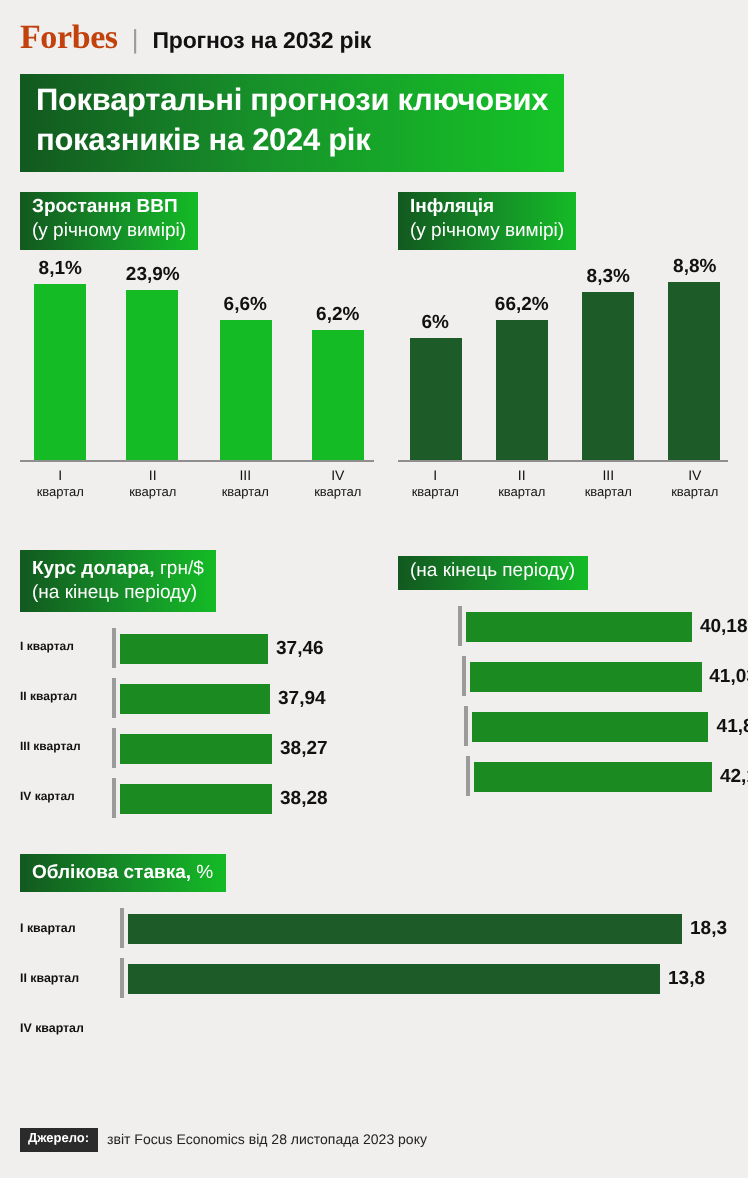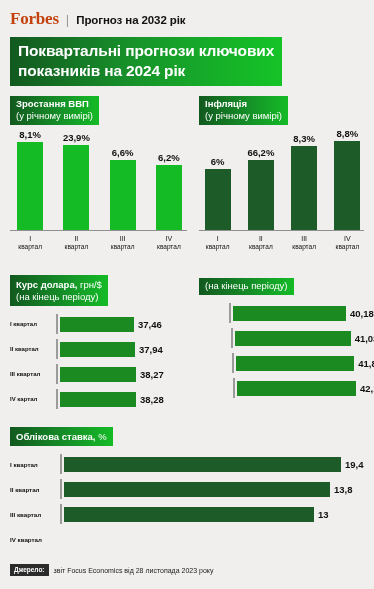--- a/index.html
+++ b/index.html
@@ -392,38 +392,31 @@
 
 <div class="wide-section">
   <div class="badge">
     <span class="b-line"><span class="b-strong">Облікова ставка,</span><span class="b-light"> %</span></span>
   </div>
   <div class="hrows">
     <div class="hrow">
       <span class="hlabel">I квартал</span>
       <span class="htrack">
         <span class="hbar dark" style="width:277px"></span>
-        <span class="hvalue">19,4</span>
+        <span class="hvalue">18,3</span>
       </span>
     </div>
     <div class="hrow">
       <span class="hlabel">II квартал</span>
       <span class="htrack">
         <span class="hbar dark" style="width:266px"></span>
         <span class="hvalue">13,8</span>
       </span>
     </div>
     <div class="hrow">
-      <span class="hlabel">III квартал</span>
-      <span class="htrack">
-        <span class="hbar dark" style="width:250px"></span>
-        <span class="hvalue">13</span>
-      </span>
-    </div>
-    <div class="hrow">
       <span class="hlabel">IV квартал</span>
     </div>
   </div>
 </div>
 
 
 <div class="footer">
   <span class="source-badge">Джерело:</span>
   <span class="source-text">звіт Focus Economics від 28 листопада 2023 року</span>
 </div>

